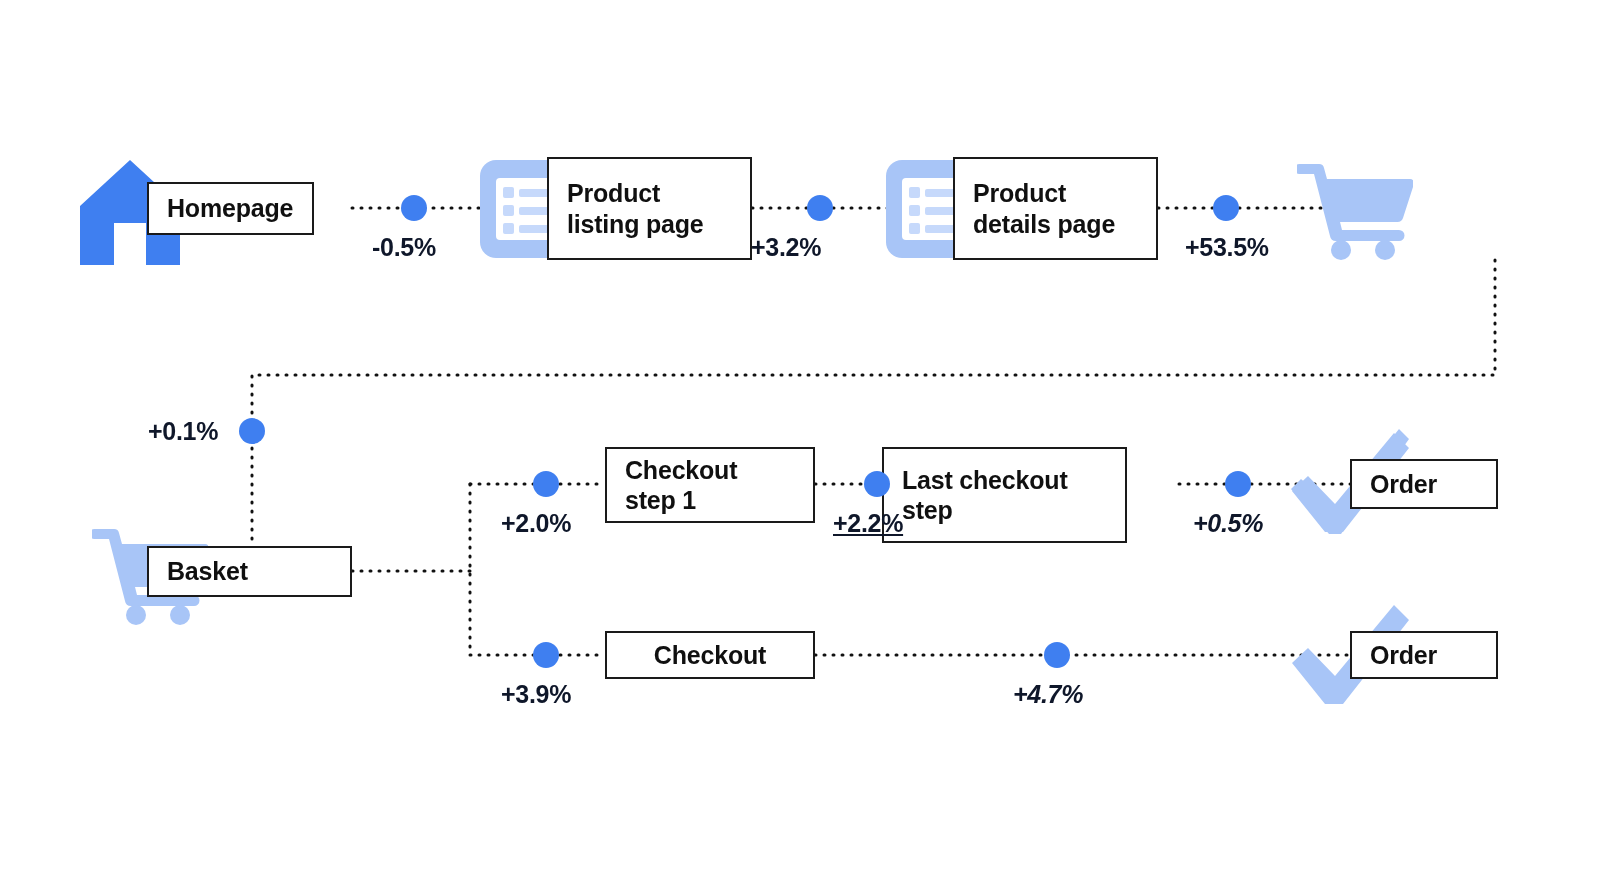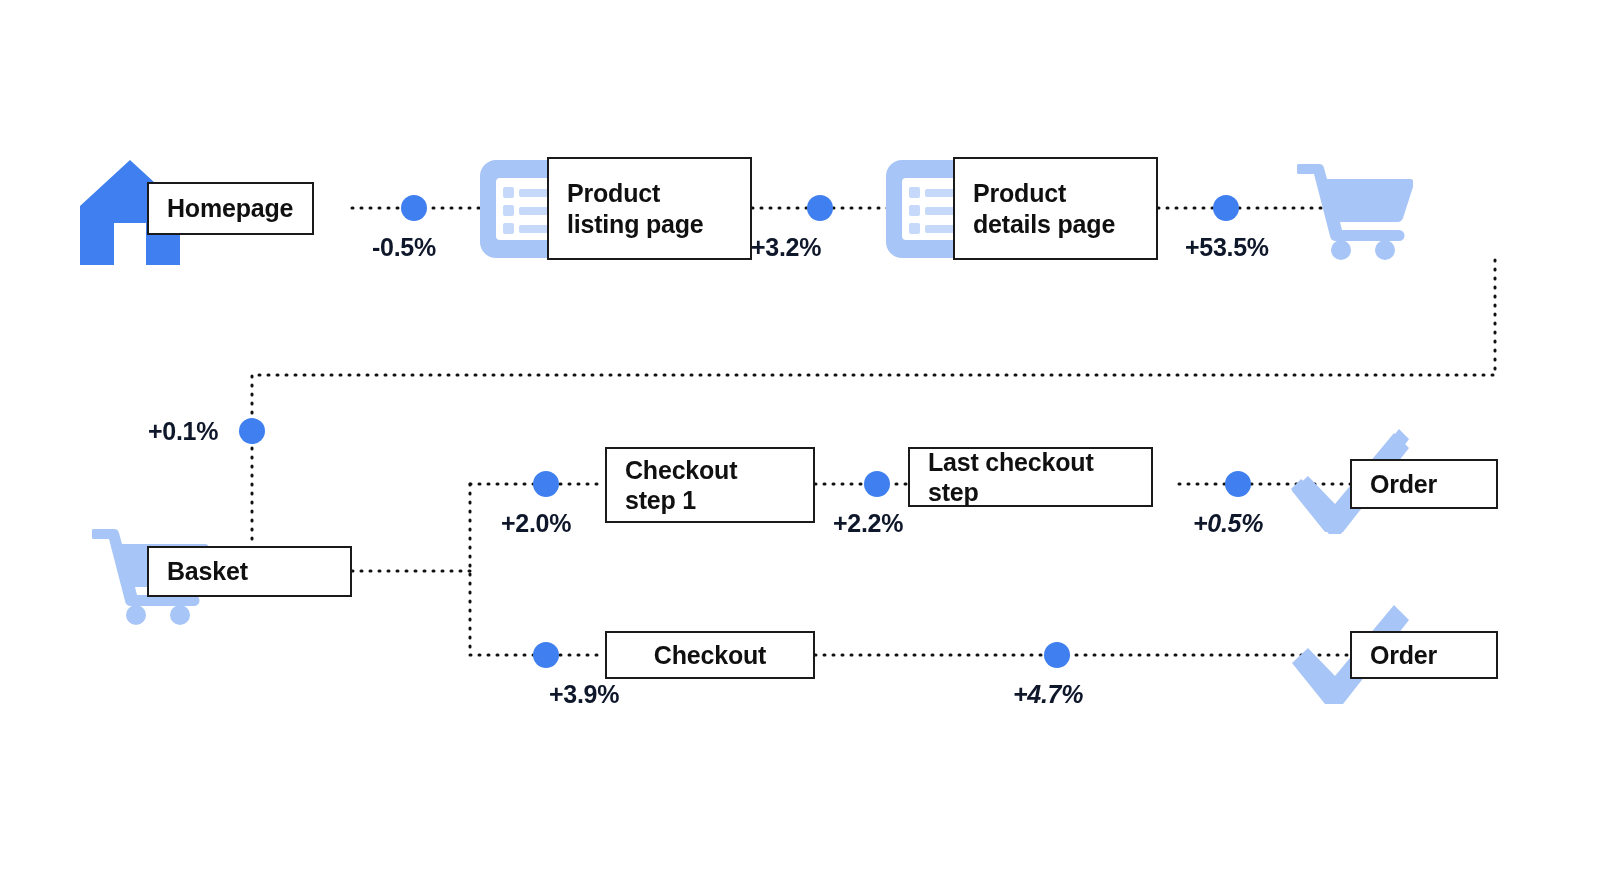--- a/index.html
+++ b/index.html
@@ -179,21 +179,21 @@
 
   <div class="node-box" style="left:147px; top:546px; width:205px; height:51px;">
     <span class="node-label">Basket</span>
   </div>
 
   <div class="node-box" style="left:605px; top:447px; width:210px; height:76px;">
     <span class="node-label">Checkout
 step 1</span>
   </div>
 
-  <div class="node-box" style="left:908px; top:447px; width:245px; height:60px;">
+  <div class="node-box" style="left:882px; top:447px; width:245px; height:96px;">
     <span class="node-label">Last checkout
 step</span>
   </div>
 
   <div class="node-box" style="left:1350px; top:459px; width:148px; height:50px;">
     <span class="node-label">Order</span>
   </div>
 
   <div class="node-box" style="left:605px; top:631px; width:210px; height:48px; padding-left:0; justify-content:center;">
     <span class="node-label">Checkout</span>
@@ -212,24 +212,24 @@
   <div class="dot" style="left:1213px; top:195px;"></div>
   <div class="delta" style="left:1185px; top:233px;">+53.5%</div>
 
   <div class="dot" style="left:239px; top:418px;"></div>
   <div class="delta" style="left:132px; top:417px;margin-left:16px;">+0.1%</div>
 
   <div class="dot" style="left:533px; top:471px;"></div>
   <div class="delta" style="left:501px; top:509px;">+2.0%</div>
 
   <div class="dot" style="left:864px; top:471px;"></div>
-  <div class="delta" style="left:833px; top:509px;">+2.2%</div>
+  <div class="delta" style="left:833px; top:509px;text-decoration:underline;">+2.2%</div>
 
   <div class="dot" style="left:1225px; top:471px;"></div>
   <div class="delta" style="left:1193px; top:509px;font-style:italic;">+0.5%</div>
 
   <div class="dot" style="left:533px; top:642px;"></div>
-  <div class="delta" style="left:501px; top:680px;margin-left:48px;">+3.9%</div>
+  <div class="delta" style="left:501px; top:680px;">+3.9%</div>
 
   <div class="dot" style="left:1044px; top:642px;"></div>
   <div class="delta" style="left:1013px; top:680px;font-style:italic;">+4.7%</div>
 
 </div>
 
 </body></html>

